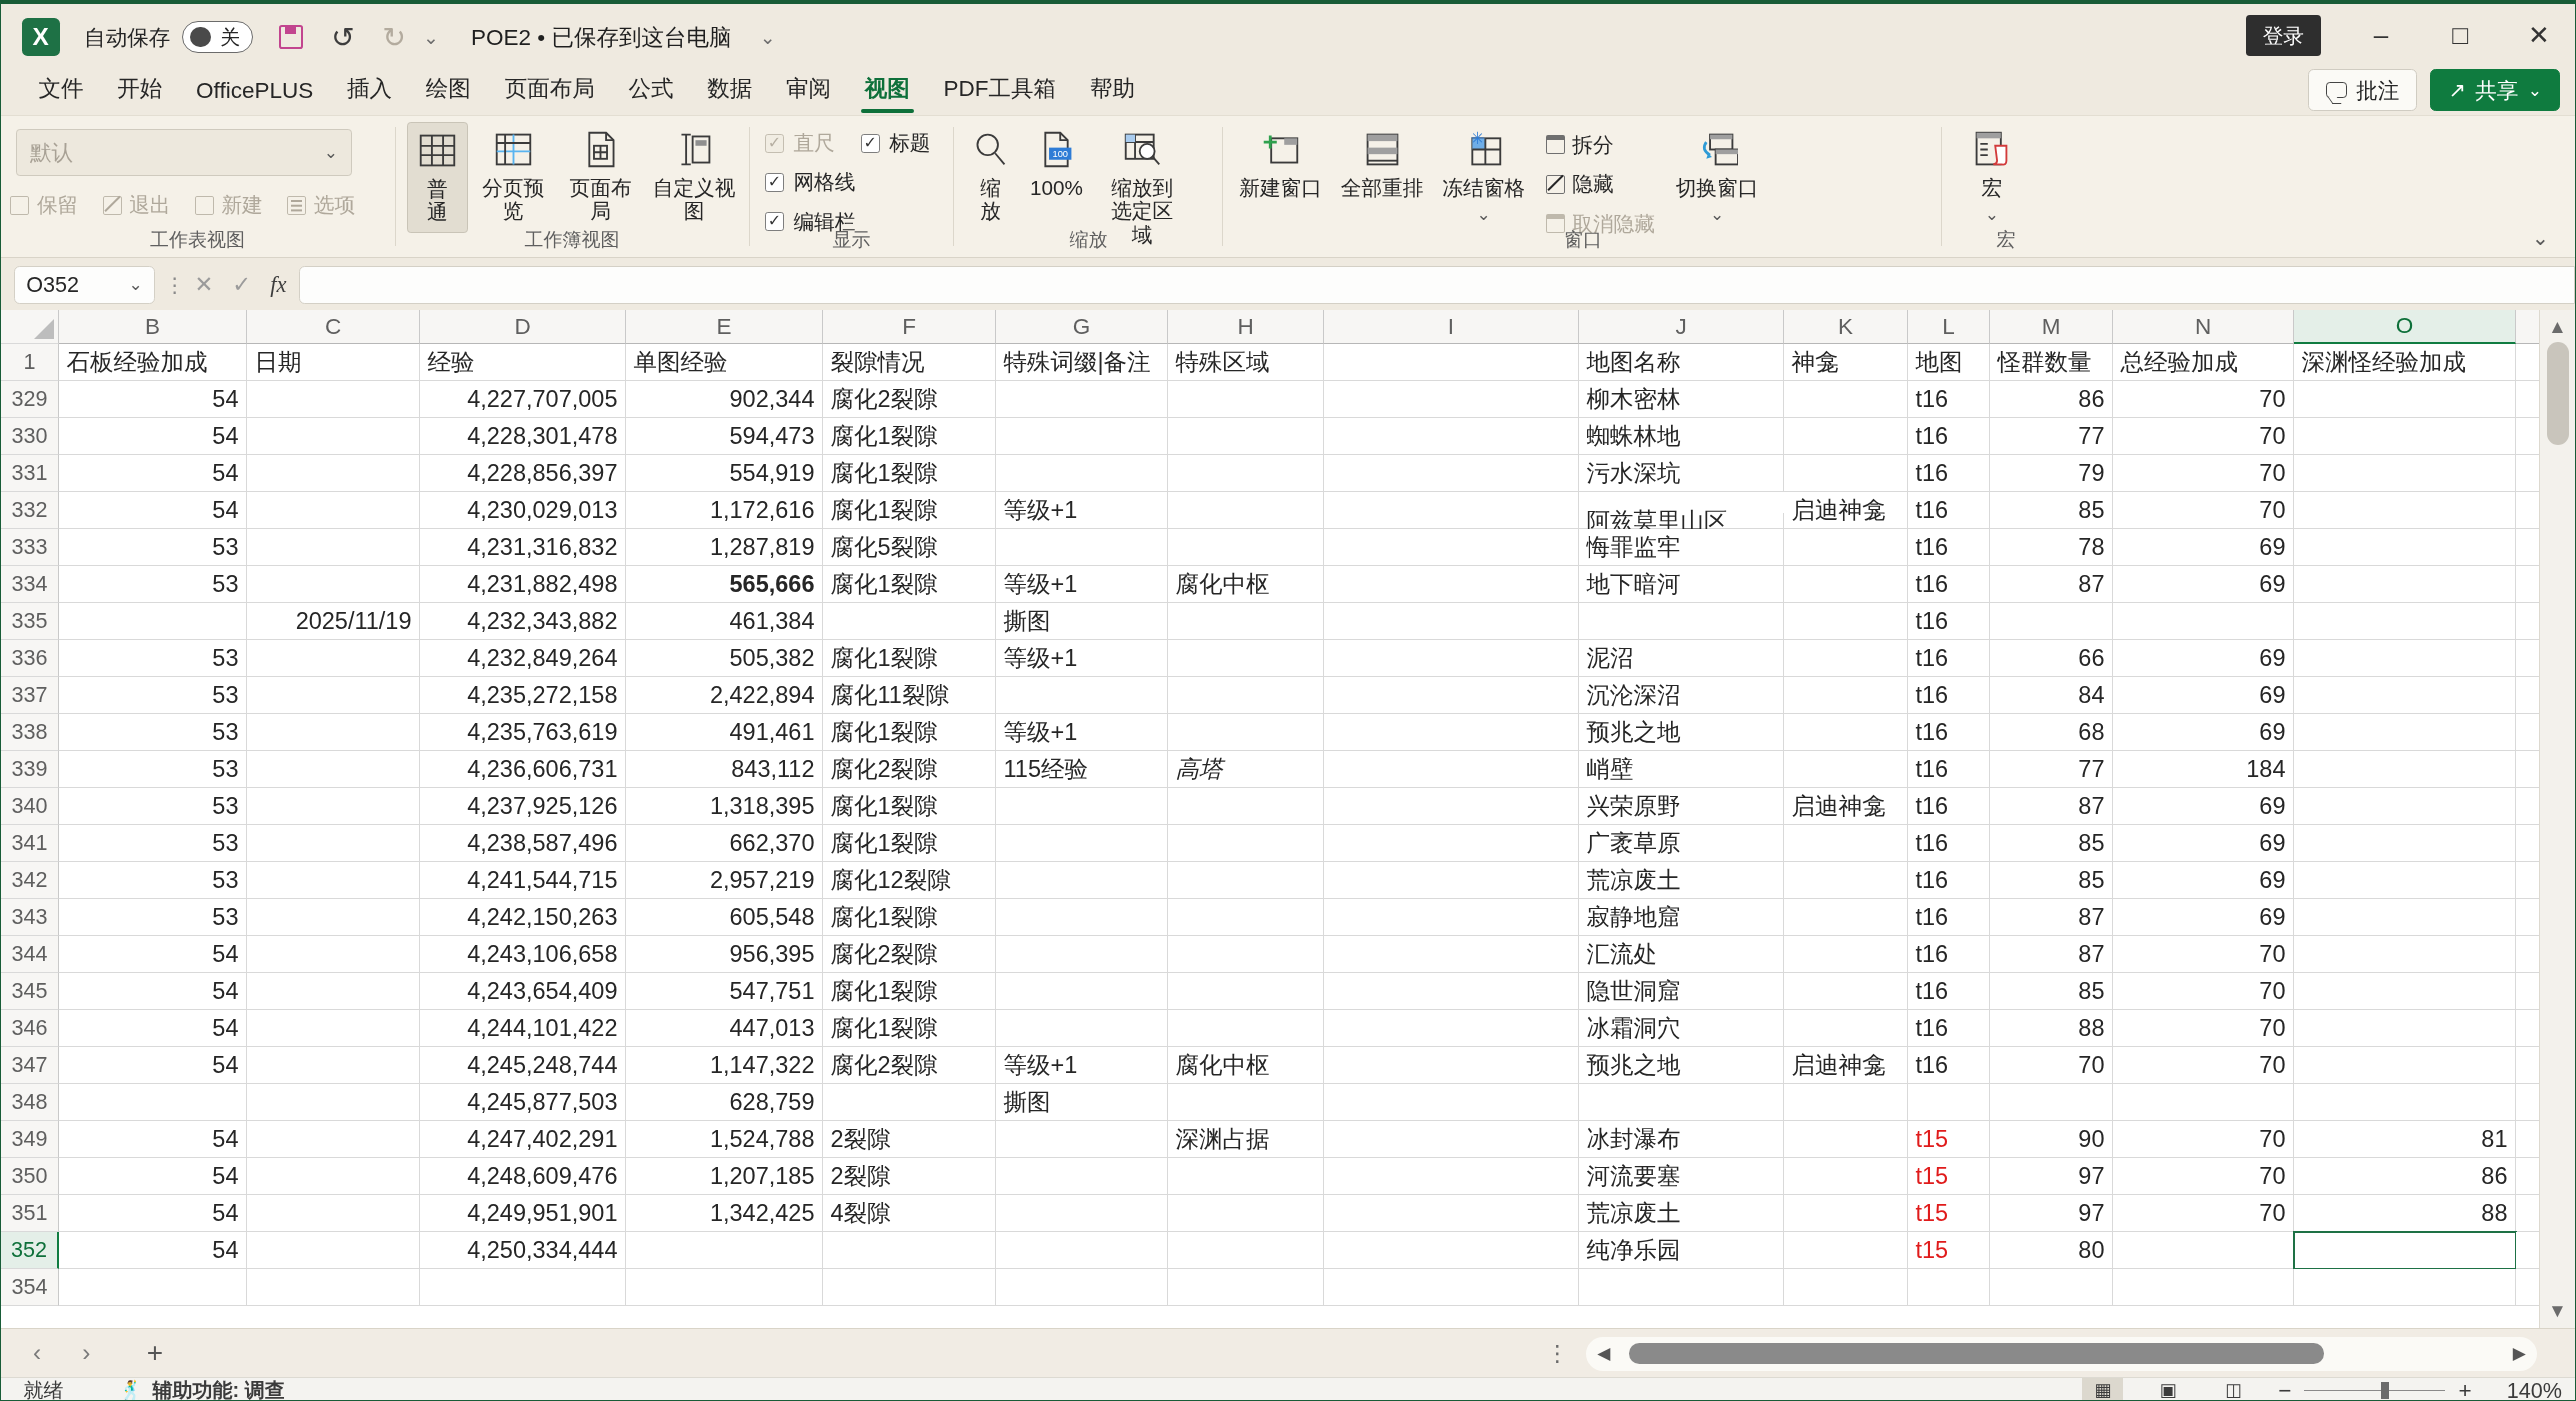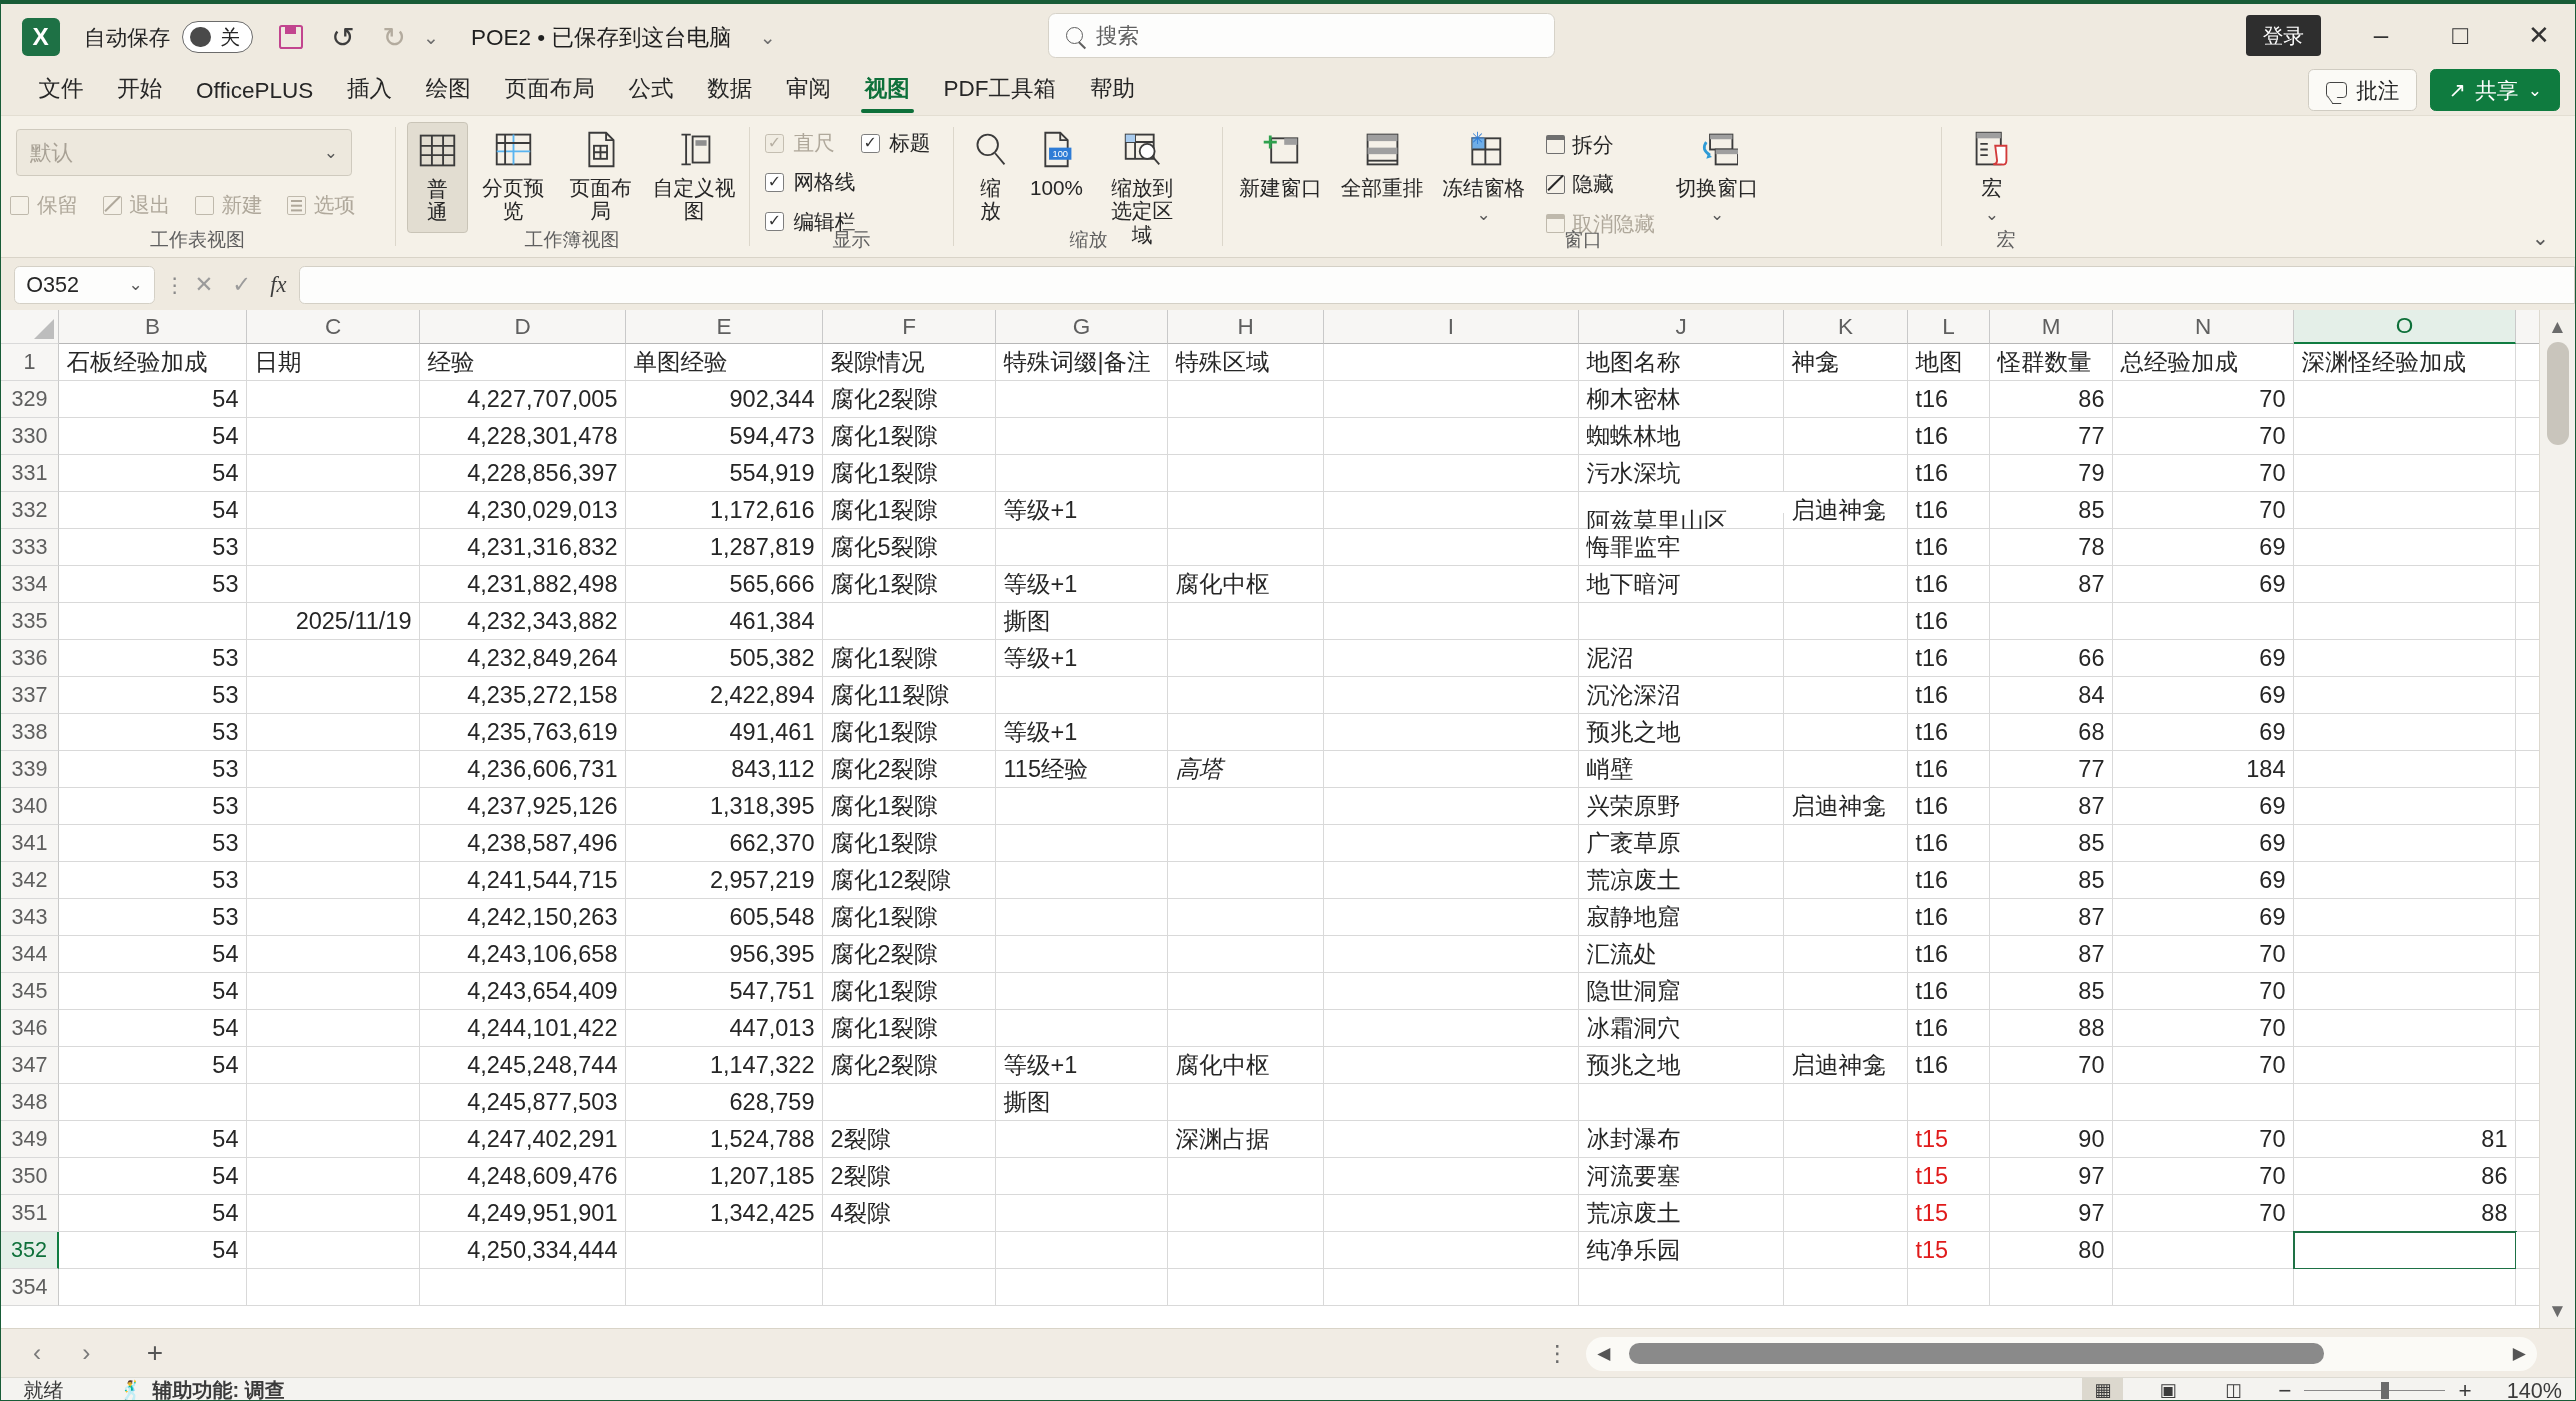--- a/index.html
+++ b/index.html
@@ -149,24 +149,20 @@
       </span>
     </div>
     <div class="disk"></div>
     <div class="tb-glyph">↺</div>
     <div class="tb-glyph dim">↻</div>
     <div class="tb-chev">⌄</div>
     <div class="doc-title">
       <span>POE2 • 已保存到这台电脑</span>
       <span class="tb-chev">⌄</span>
     </div>
-    <div class="searchbox">
-      <span class="mag"></span>
-      <span>搜索</span>
-    </div>
     <div class="tb-right">
       <div class="login-btn">登录</div>
       <div class="winctl">–</div>
       <div class="winctl">□</div>
       <div class="winctl">✕</div>
     </div>
   </div>
 
   <div class="menubar">
     <div class="mtabs" id="menu-tabs">
@@ -540,21 +536,21 @@
         <div class="gc num" style="width: 123px;">78</div>
         <div class="gc num" style="width: 181px;">69</div>
         <div class="gc num" style="width: 222px;"></div>
         <div class="gc" style="width: 26px;"></div>
       </div>
       <div class="grow">
         <div class="rowno">334</div>
         <div class="gc num" style="width: 188px;">53</div>
         <div class="gc num" style="width: 173px;"></div>
         <div class="gc num" style="width: 206px;">4,231,882,498</div>
-        <div class="gc num" style="width: 197px;">565,666</div>
+        <div class="gc num" style="width: 197px; font-weight: bold;">565,666</div>
         <div class="gc" style="width: 173px;">腐化1裂隙</div>
         <div class="gc" style="width: 172px;">等级+1</div>
         <div class="gc" style="width: 156px;">腐化中枢</div>
         <div class="gc" style="width: 255px;"></div>
         <div class="gc" style="width: 205px;">地下暗河</div>
         <div class="gc" style="width: 124px;"></div>
         <div class="gc" style="width: 82px;">t16</div>
         <div class="gc num" style="width: 123px;">87</div>
         <div class="gc num" style="width: 181px;">69</div>
         <div class="gc num" style="width: 222px;"></div>

